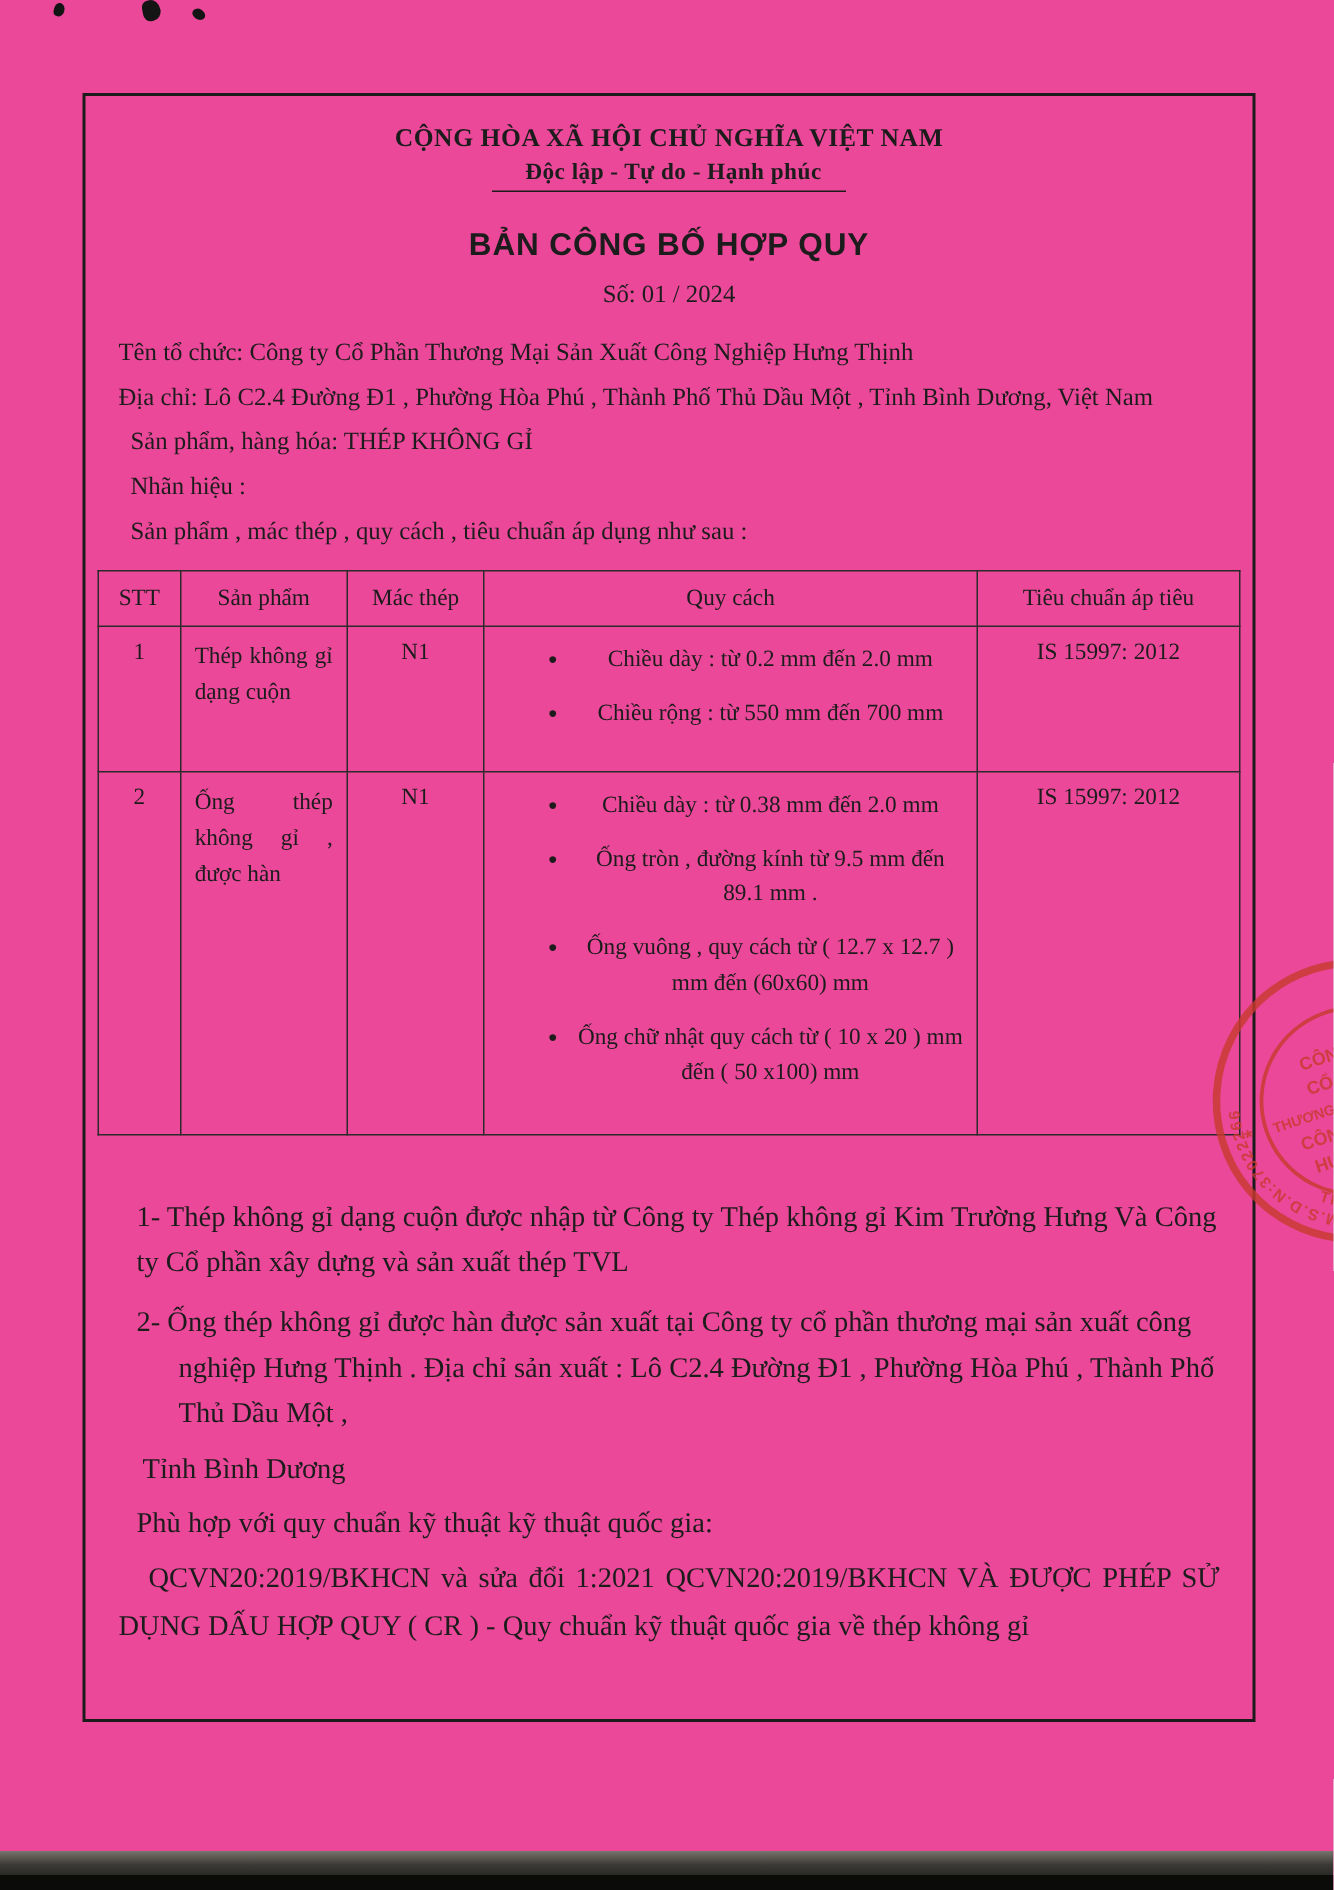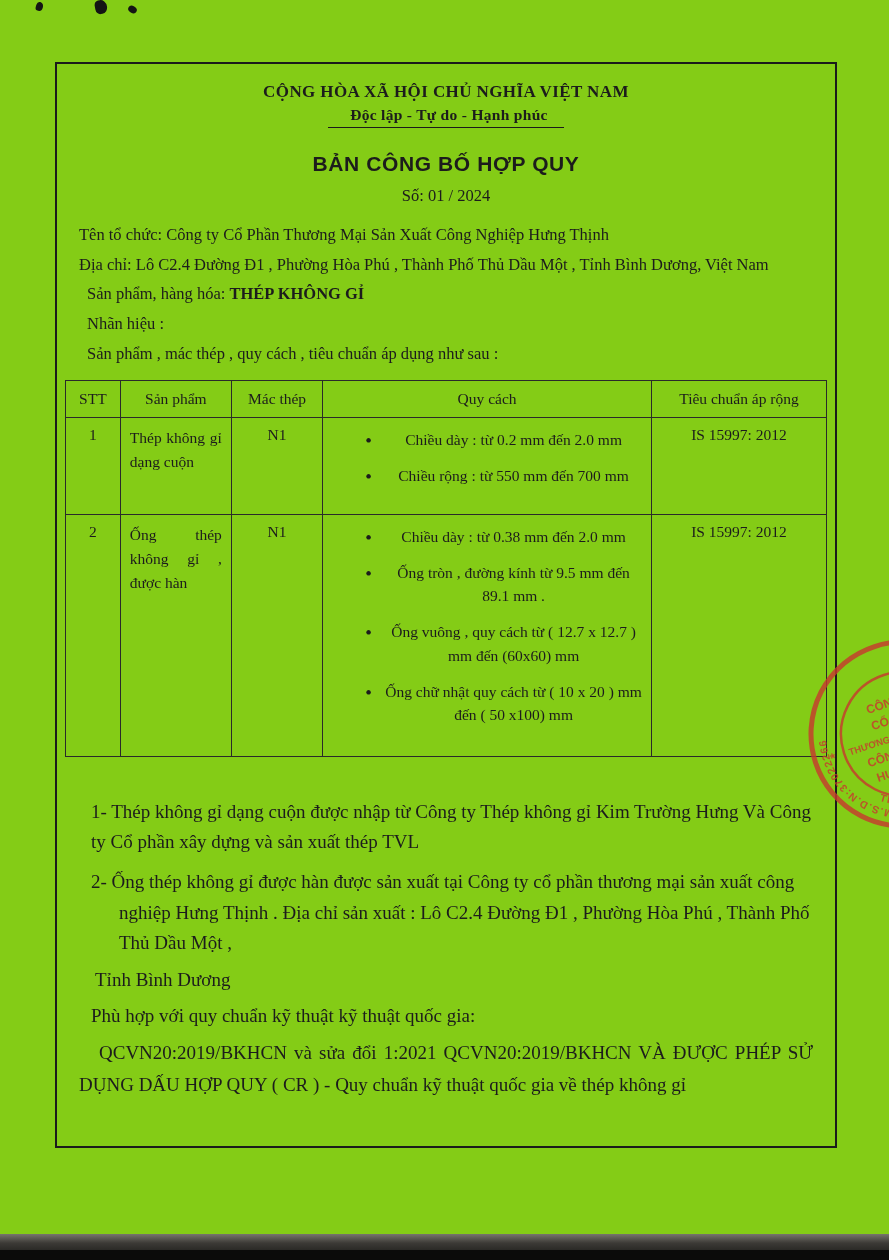--- a/index.html
+++ b/index.html
@@ -2,21 +2,21 @@
 <html lang="vi"><head>
 <meta charset="utf-8">
 <style>
   * { box-sizing: border-box; }
   html, body { margin: 0; padding: 0; background: #e8e8e6; }
   .page {
     position: relative;
     width: 889px;
     height: 1260px;
     margin: 0 auto;
-    background: #84cc16;
+    background: #ec4899;
     overflow: hidden;
     font-family: "Liberation Serif", "DejaVu Serif", serif;
     color: #1c1c1c;
   }
 
   
   .speck { position: absolute; background: #141414; }
   .speck-1 { left: 36px; top: 2px;  width: 7px;  height: 9px;  border-radius: 45% 55% 50% 40%; transform: rotate(18deg); }
   .speck-2 { left: 95px; top: 0;    width: 12px; height: 14px; border-radius: 40% 60% 55% 45%; transform: rotate(-10deg); }
   .speck-3 { left: 128px; top: 6px; width: 9px;  height: 7px;  border-radius: 50%; transform: rotate(30deg); }
@@ -68,21 +68,21 @@
     font-size: 16.5px;
     margin-bottom: 16px;
   }
 
   .para {
     font-size: 16.5px;
     line-height: 1.62;
     margin: 3px 0;
   }
   .indent-sm { padding-left: 8px; }
-  .product-line .value { font-weight: bold; }
+  .product-line .value { font-weight: normal; }
 
   
   table.products {
     width: calc(100% + 28px);
     margin: 12px -14px 0 -14px;
     border-collapse: collapse;
     font-size: 15.5px;
     table-layout: fixed;
   }
   table.products th, table.products td {
@@ -178,21 +178,21 @@
           <col class="c3">
           <col class="c4">
           <col class="c5">
       </colgroup>
       <thead>
         <tr>
           <th class="th-stt">STT</th>
           <th>Sản phẩm</th>
           <th>Mác thép</th>
           <th>Quy cách</th>
-          <th>Tiêu chuẩn áp rộng</th>
+          <th>Tiêu chuẩn áp tiêu</th>
         </tr>
       </thead>
       <tbody>
         <tr class="row-1">
           <td class="td-stt">1</td>
           <td class="td-product">Thép không gỉ dạng cuộn</td>
           <td class="td-grade">N1</td>
           <td>
             <ul class="specs">
               <li>Chiều dày : từ 0.2 mm đến 2.0 mm</li>

